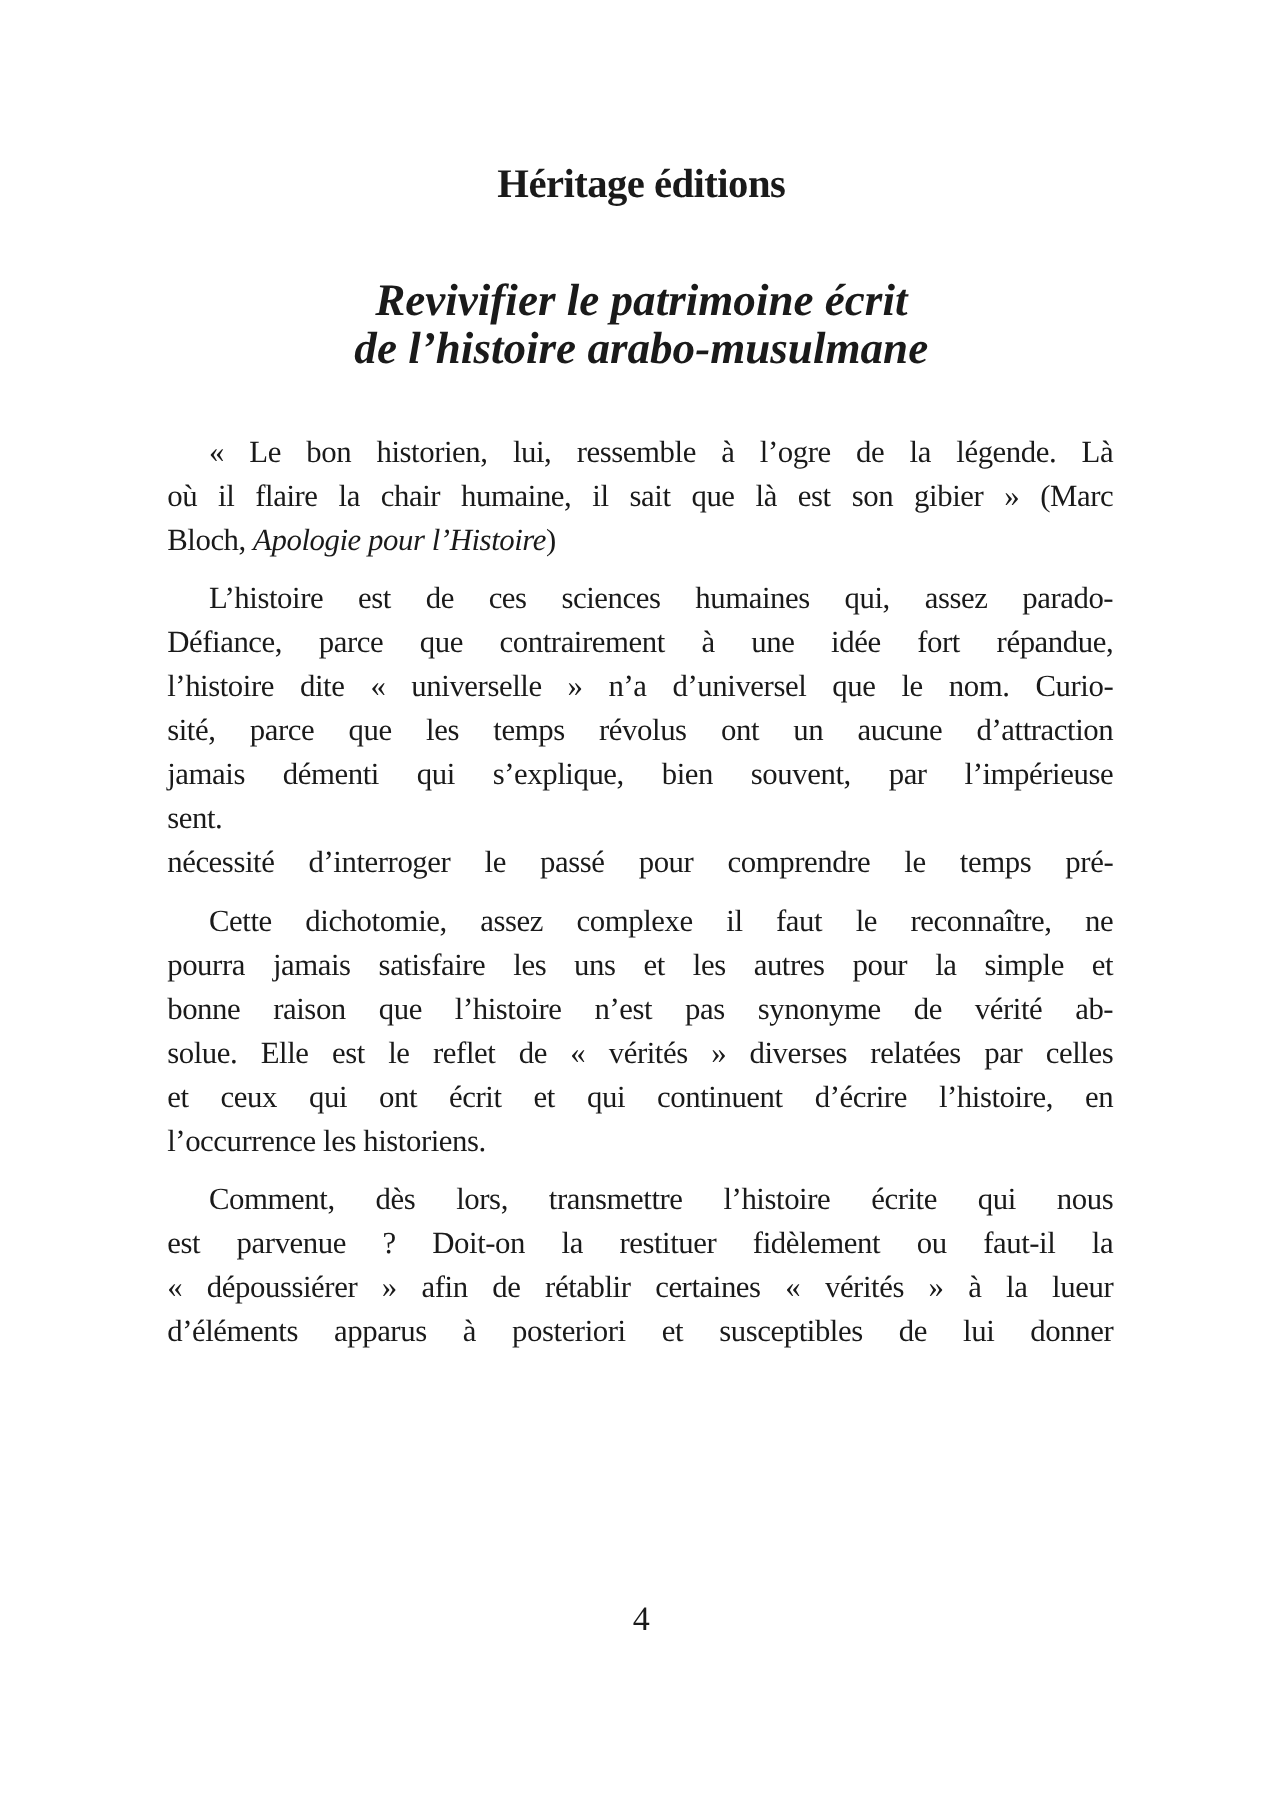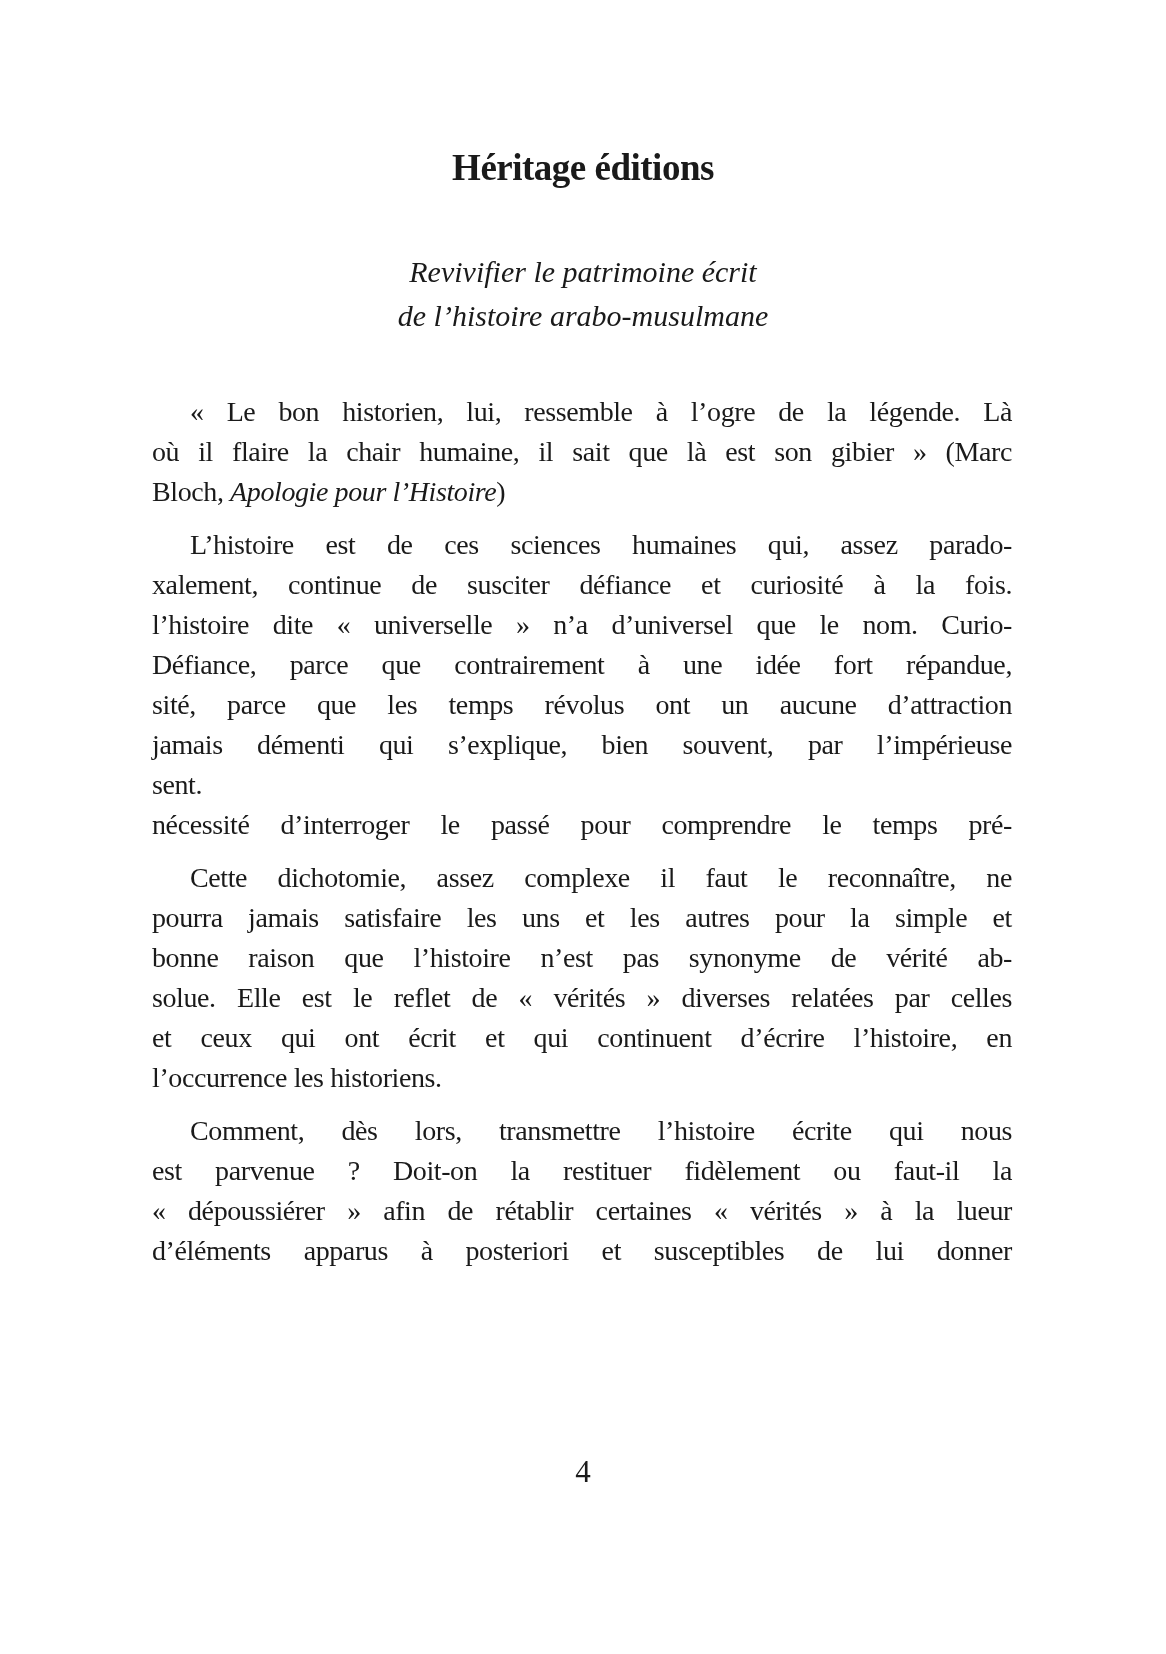--- a/index.html
+++ b/index.html
@@ -32,22 +32,23 @@
       letter-spacing: -0.5px;
       line-height: 44px;
     }
     .subtitle {
       position: absolute;
       top: 250px;
       left: 0;
       width: 1166px;
       text-align: center;
       font-style: italic;
-      font-size: 30px;
+      font-size: 41px;
       line-height: 44px;
+      font-weight: bold;
     }
     .body-text {
       position: absolute;
       left: 152px;
       top: 392px;
       width: 860px;
       font-size: 28px;
       letter-spacing: -0.4px;
     }
     .para {
@@ -96,23 +97,22 @@
   <div class="body-text">
 
     <div class="para">
       <span class="line indent" style="white-space: normal; word-spacing: 0px;">« Le bon historien, lui, ressemble à l’ogre de la légende. Là</span>
       <span class="line" style="white-space: normal; word-spacing: 0px;">où il flaire la chair humaine, il sait que là est son gibier » (Marc</span>
       <span class="line last" style="white-space: normal; word-spacing: 0px;"><span>Bloch, </span><span class="ital">Apologie pour l’Histoire</span><span>)</span></span>
     </div>
 
     <div class="para">
       <span class="line indent" style="white-space: normal; word-spacing: 0px;">L’histoire est de ces sciences humaines qui, assez parado-</span>
-      <span class="line" style="white-space: normal; word-spacing: 0px;">xalement, continue de susciter défiance et curiosité à la fois.</span>
+      <span class="line" style="white-space: normal; word-spacing: 0px;">Défiance, parce que contrairement à une idée fort répandue,</span>
       <span class="line" style="white-space: normal; word-spacing: 0px;">l’histoire dite « universelle » n’a d’universel que le nom. Curio-</span>
-      <span class="line" style="white-space: normal; word-spacing: 0px;">Défiance, parce que contrairement à une idée fort répandue,</span>
       <span class="line" style="white-space: normal; word-spacing: 0px;">sité, parce que les temps révolus ont un aucune d’attraction</span>
       <span class="line" style="white-space: normal; word-spacing: 0px;">jamais démenti qui s’explique, bien souvent, par l’impérieuse</span>
       <span class="line last" style="white-space: normal; word-spacing: 0px;">sent.</span>
       <span class="line" style="white-space: normal; word-spacing: 0px;">nécessité d’interroger le passé pour comprendre le temps pré-</span>
     </div>
 
     <div class="para">
       <span class="line indent" style="white-space: normal; word-spacing: 0px;">Cette dichotomie, assez complexe il faut le reconnaître, ne</span>
       <span class="line" style="white-space: normal; word-spacing: 0px;">pourra jamais satisfaire les uns et les autres pour la simple et</span>
       <span class="line" style="white-space: normal; word-spacing: 0px;">bonne raison que l’histoire n’est pas synonyme de vérité ab-</span>

